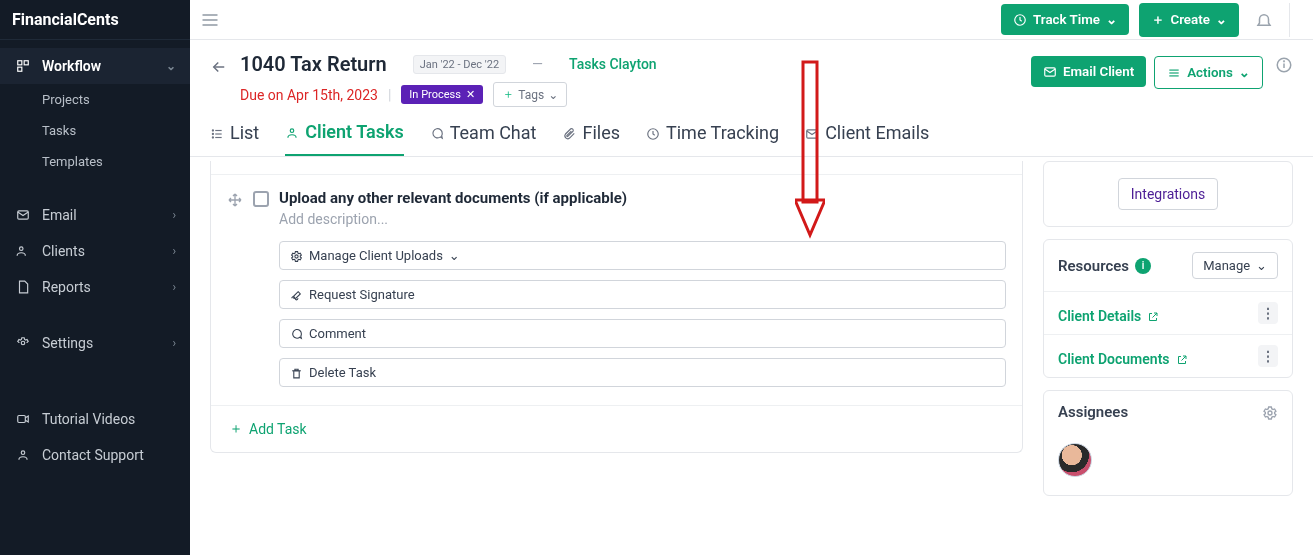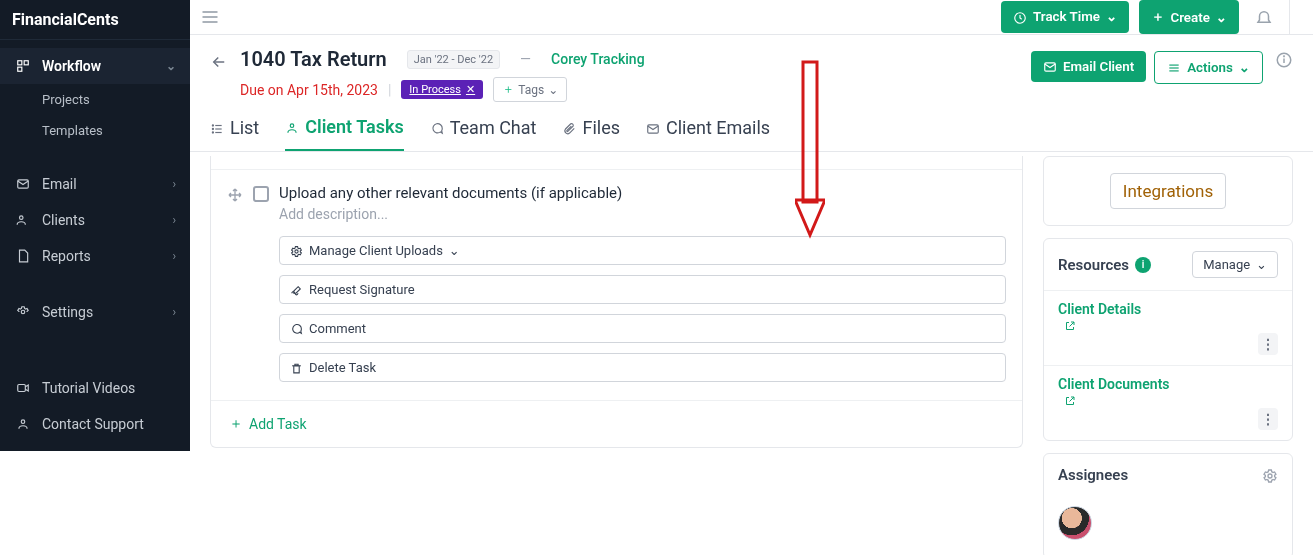--- a/index.html
+++ b/index.html
@@ -1,19 +1,19 @@
 <!DOCTYPE html>
 <html><head>
 <meta charset="utf-8">
 <style>
   * { box-sizing: border-box; margin: 0; padding: 0; font-family: -apple-system, BlinkMacSystemFont, "Segoe UI", Roboto, sans-serif; }
   body { width: 1313px; height: 555px; overflow: hidden; background: #fff; color: #333; font-size: 14px; position: relative; }
 
   
-  .sidebar { position: absolute; left: 0; top: 0; width: 190px; height: 451px; background: #131b26; color: #c7cdd4; }
+  .sidebar { position: absolute; left: 0; top: 0; width: 190px; height: 555px; background: #131b26; color: #c7cdd4; }
   .logo { padding: 10px 12px; font-weight: 700; color: #fff; font-size: 16px; border-bottom: 1px solid #1f2a38; }
   .nav-group { margin-top: 8px; }
   .nav-item { display: flex; align-items: center; padding: 10px 14px; font-size: 14px; cursor: pointer; }
   .nav-item.expanded { background: #1b2432; font-weight: 600; color: #fff; }
   .nav-item .icon { width: 18px; display: inline-flex; margin-right: 10px; justify-content: center; align-items: center; }
   .nav-item .chev { margin-left: auto; font-size: 12px; color: #7c8894; }
   .nav-sub { padding: 8px 14px 8px 42px; font-size: 13px; color: #b8bfc8; cursor: pointer; }
   .spacer-lg { height: 20px; }
 
   
@@ -24,29 +24,29 @@
   .hamburger { color: #9aa3ad; cursor: pointer; }
   .topbar-right { margin-left: auto; display: flex; align-items: center; gap: 10px; }
   .btn-green { background: #0ea371; color: #fff; border: none; border-radius: 4px; padding: 8px 12px; font-weight: 600; display: inline-flex; align-items: center; gap: 6px; cursor: pointer; }
   .icon-bell { color: #9aa3ad; cursor: pointer; padding: 0 6px; }
   .edge-cut { width: 14px; height: 34px; border-left: 1px solid #e5e7eb; }
 
   
   .header { padding: 12px 20px 0 20px; display: flex; align-items: flex-start; }
   .back { color: #6b7280; margin-right: 12px; margin-top: 6px; cursor: pointer; }
   .title-block { flex: 1; }
-  .title-line { display: flex; align-items: center; gap: 20px; }
+  .title-line { display: flex; align-items: center; gap: 26px; }
   .page-title { font-size: 20px; font-weight: 600; color: #1f2937; }
   .date-chip { background: #f3f4f6; border: 1px solid #e5e7eb; color: #6b7280; font-size: 11px; padding: 2px 6px; border-radius: 3px; text-align: right; }
   .dash { color: #9ca3af; }
   .client-name { color: #0ea371; font-weight: 500; }
   .due-line { display: flex; align-items: center; gap: 10px; margin-top: 6px; }
   .due-text { color: #dc2626; font-size: 14px; }
   .vline { color: #d1d5db; }
-  .status-chip { background: #5b21b6; color: #fff; font-size: 11px; padding: 3px 8px; border-radius: 3px; display: inline-flex; align-items: center; gap: 5px; text-decoration: underline; }
+  .status-chip { background: #5b21b6; color: #fff; font-size: 11px; padding: 3px 8px; border-radius: 3px; display: inline-flex; align-items: center; gap: 5px; }
   .tags-btn { border: 1px solid #d1d5db; color: #6b7280; background: #fff; font-size: 12px; padding: 3px 8px; border-radius: 3px; display: inline-flex; align-items: center; gap: 4px; cursor: pointer; }
   .tags-btn .plus { color: #10b981; }
   .header-actions { display: flex; gap: 8px; align-items: flex-start; padding-top: 4px; }
   .btn-outline-green { border: 1px solid #0ea371; color: #0ea371; background: #fff; border-radius: 4px; padding: 8px 12px; font-weight: 600; display: inline-flex; align-items: center; gap: 6px; cursor: pointer; }
   .info-cut { color: #9aa3ad; padding-left: 4px; }
 
   
   .tabs { display: flex; gap: 26px; padding: 14px 20px 0 20px; border-bottom: 1px solid #e5e7eb; }
   .tab { display: inline-flex; align-items: center; gap: 6px; padding-bottom: 12px; color: #374151; cursor: pointer; font-size: 18px; }
   .tab.active { color: #0ea371; font-weight: 600; border-bottom: 2px solid #0ea371; }
@@ -59,41 +59,41 @@
   .col-side { width: 250px; }
 
   
   .task-card { border: 1px solid #e5e7eb; border-top: none; border-radius: 0 0 6px 6px; background: #fff; }
   .cut-row { height: 14px; overflow: hidden; border-bottom: 1px solid #eef0f2; position: relative; }
 
   .task { padding: 14px 16px 18px 16px; display: flex; gap: 10px; border-bottom: 1px solid #eef0f2; position: relative; }
   .drag { color: #9ca3af; margin-top: 2px; cursor: grab; }
   .chk { width: 16px; height: 16px; border: 2px solid #9ca3af; border-radius: 3px; margin-top: 2px; }
   .task-body { flex: 1; }
-  .task-title { font-weight: 400; color: #1f2937; font-size: 15px; }
+  .task-title { font-weight: 700; color: #1f2937; font-size: 15px; }
   .task-desc { color: #9ca3af; font-size: 14px; margin-top: 4px; }
   .task-btnrow { display: flex; gap: 10px; margin-top: 14px; flex-direction: column; }
   .tbtn { border: 1px solid #d1d5db; background: #fff; border-radius: 4px; padding: 6px 10px; font-size: 13px; color: #374151; display: inline-flex; align-items: center; gap: 6px; cursor: pointer; }
   .due-add { color: #0ea371; display: inline-flex; gap: 6px; align-items: center; font-size: 13px; font-weight: 600; cursor: pointer; }
 
   .add-task { padding: 14px 18px; color: #0ea371; display: inline-flex; align-items: center; gap: 6px; cursor: pointer; font-size: 14px; }
 
   
   .panel { border: 1px solid #e5e7eb; border-radius: 6px; background: #fff; margin-bottom: 12px; }
   .panel-center { display: flex; justify-content: center; padding: 16px; }
   .panel-title-row { display: flex; align-items: center; padding: 12px 14px; font-weight: 600; color: #374151; font-size: 15px; }
   .panel-title-row .badge { background: #0ea371; color: #fff; width: 16px; height: 16px; border-radius: 50%; font-size: 10px; display: inline-flex; align-items: center; justify-content: center; margin-left: 6px; }
   .panel-title-row .mbtn { margin-left: auto; border: 1px solid #d1d5db; background: #fff; border-radius: 4px; padding: 5px 10px; font-size: 13px; display: inline-flex; align-items: center; gap: 6px; cursor: pointer; color: #374151;}
-  .res-link { display: flex; align-items: flex-start; padding: 10px 14px; color: #0ea371; font-weight: 600; border-top: 1px solid #eef0f2; font-size: 14px; flex-direction: column; }
+  .res-link { display: flex; align-items: flex-end; padding: 10px 14px; color: #0ea371; font-weight: 600; border-top: 1px solid #eef0f2; font-size: 14px; }
   .res-link .ext { margin-left: 6px; }
   .res-link .kebab { margin-left: auto; background: #f3f4f6; border-radius: 4px; width: 20px; height: 22px; display: inline-flex; align-items: center; justify-content: center; color: #6b7280; cursor: pointer; }
   .assignees-body { padding: 10px 14px 18px 14px; }
   .avatar { width: 34px; height: 34px; border-radius: 50%; background: radial-gradient(circle at 40% 35%, #e9b89a 0 35%, #2a2a2a 36% 60%, #c94f6d 61% 100%); border: 1px solid #cbd5e1; }
   .gear { margin-left: auto; color: #9ca3af; cursor: pointer; }
-  .btn-light { border: 1px solid #d1d5db; background: #fff; border-radius: 4px; padding: 7px 12px; font-size: 17px; color: #a16207; cursor: pointer; }
+  .btn-light { border: 1px solid #d1d5db; background: #fff; border-radius: 4px; padding: 7px 12px; font-size: 14px; color: #4c1d95; cursor: pointer; }
 
   
   .arrow { position: absolute; left: 605px; top: 60px; pointer-events: none; }
 
   svg { display: inline-block; vertical-align: middle; }
 </style>
 </head>
 <body>
 
 <div class="sidebar">
@@ -105,20 +105,21 @@
         <svg width="14" height="14" viewBox="0 0 24 24" fill="none" stroke="currentColor" stroke-width="2">
             <rect x="3" y="3" width="7" height="7"></rect>
             <rect x="14" y="3" width="7" height="7"></rect>
             <rect x="3" y="14" width="7" height="7"></rect>
           </svg>
       </span>
       <span>Workflow</span>
       <span class="chev">⌄</span>
     </div>
     <div class="nav-sub">Projects</div>
+    <div class="nav-sub">Tasks</div>
     <div class="nav-sub">Templates</div>
   </div>
 
   <div class="spacer-lg"></div>
 
   <div class="nav-item">
     <span class="icon">
       <svg width="14" height="14" viewBox="0 0 24 24" fill="none" stroke="currentColor" stroke-width="2">
           <rect x="3" y="5" width="18" height="14" rx="2"></rect>
           <path d="M3 7l9 6 9-6"></path>
@@ -223,21 +224,21 @@
       <svg width="18" height="18" viewBox="0 0 24 24" fill="none" stroke="currentColor" stroke-width="2">
           <path d="M19 12H5"></path>
           <path d="M11 18l-6-6 6-6"></path>
         </svg>
     </span>
     <div class="title-block">
       <div class="title-line">
         <span class="page-title">1040 Tax Return</span>
         <span class="date-chip">Jan '22 - Dec '22</span>
         <span class="dash">—</span>
-        <span class="client-name">Corey Tracking</span>
+        <span class="client-name">Tasks Clayton</span>
       </div>
       <div class="due-line">
         <span class="due-text">Due on Apr 15th, 2023</span>
         <span class="vline">|</span>
         <span class="status-chip">
           <span>In Process</span>
           <span>✕</span>
         </span>
         <button class="tags-btn">
           <span class="plus">＋</span>
@@ -308,20 +309,29 @@
       </span>
       <span>Team Chat</span>
     </div>
     <div class="tab">
       <span class="ti">
         <svg width="14" height="14" viewBox="0 0 24 24" fill="none" stroke="currentColor" stroke-width="2">
             <path d="M21 11l-8 8a5 5 0 01-7-7l9-9a3 3 0 014 4l-9 9a1 1 0 01-1.5-1.5L16 7"></path>
           </svg>
       </span>
       <span>Files</span>
+    </div>
+    <div class="tab">
+      <span class="ti">
+        <svg width="14" height="14" viewBox="0 0 24 24" fill="none" stroke="currentColor" stroke-width="2">
+            <circle cx="12" cy="12" r="9"></circle>
+            <path d="M12 7v5l3 2"></path>
+          </svg>
+      </span>
+      <span>Time Tracking</span>
     </div>
     <div class="tab">
       <span class="ti">
         <svg width="14" height="14" viewBox="0 0 24 24" fill="none" stroke="currentColor" stroke-width="2">
             <rect x="3" y="5" width="18" height="14" rx="2"></rect>
             <path d="M3 7l9 6 9-6"></path>
           </svg>
       </span>
       <span>Client Emails</span>
     </div>

